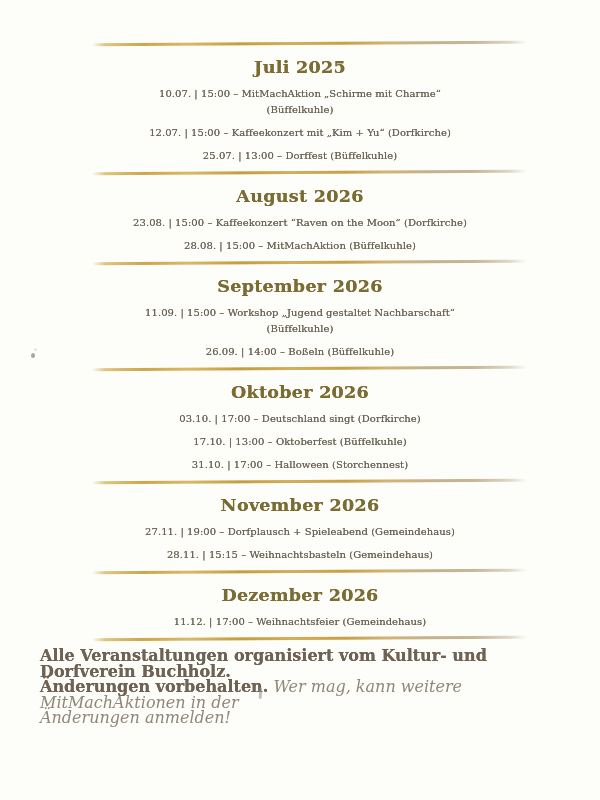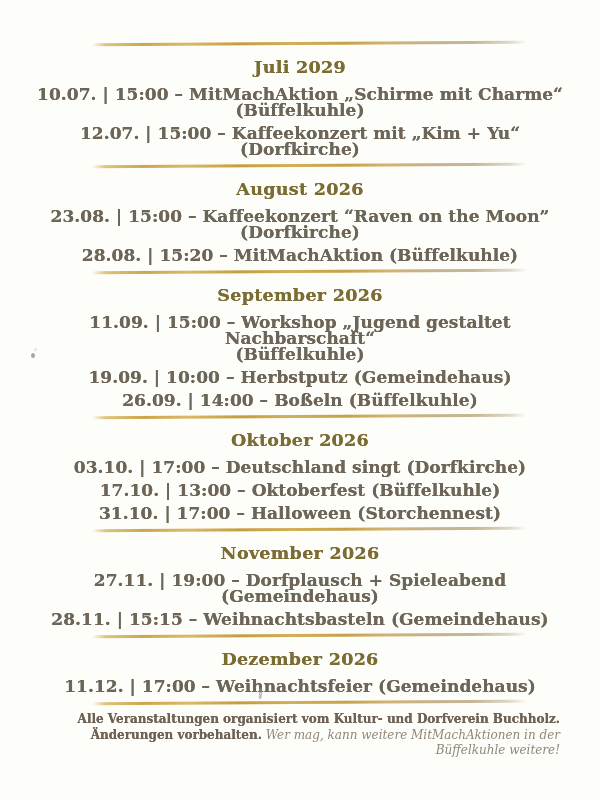--- a/index.html
+++ b/index.html
@@ -35,33 +35,33 @@
     text-align:center;
     font-size:17.5px;line-height:20px;
     margin:12px 0 9px;
     color:var(--heading,#7b6c33);
     font-weight:bold;
     letter-spacing:.3px;
     text-shadow:0 0 .4px currentColor;
   }
   .event{
     text-align:center;
-    font-size:17px;line-height:16px;
+    font-size:10px;line-height:16px;
     margin:0 auto 7px;
     max-width:540px;
     color:var(--event-text,#6d6557);
-    font-weight:bold;
+    font-weight:normal;
     white-space:pre-line;
     letter-spacing:.05px;
     text-shadow:0 0 .3px currentColor;
   }
   .footer{
     margin-top:8px;
-    text-align:right;
-    font-size:12px;line-height:15.5px;
+    text-align:left;
+    font-size:16px;line-height:15.5px;
     max-width:520px;
     margin-left:auto;margin-right:auto;
   }
   .footer .b{font-weight:bold;color:var(--footer-bold,#6e6254);text-shadow:0 0 .3px currentColor;}
   .footer .r{font-weight:normal;color:var(--footer-regular,#918778);font-style:italic;}
   
   .speck{
     position:absolute;left:31px;top:353px;
     width:4px;height:5px;border-radius:50%;
     background:#5e5e60;opacity:.55;
@@ -80,41 +80,41 @@
 </style>
 </head>
 <body>
 
 <div class="page">
   <div class="content">
 
     <div class="divider"></div>
 
     <section>
-      <h2 class="month-title">Juli 2029</h2>
+      <h2 class="month-title">Juli 2025</h2>
       <p class="event">10.07. | 15:00 – MitMachAktion „Schirme mit Charme“
 (Büffelkuhle)</p>
       <p class="event">12.07. | 15:00 – Kaffeekonzert mit „Kim + Yu“ (Dorfkirche)</p>
+      <p class="event">25.07. | 13:00 – Dorffest (Büffelkuhle)</p>
     </section>
 
     <div class="divider"></div>
 
     <section>
       <h2 class="month-title">August 2026</h2>
       <p class="event">23.08. | 15:00 – Kaffeekonzert “Raven on the Moon” (Dorfkirche)</p>
-      <p class="event">28.08. | 15:20 – MitMachAktion (Büffelkuhle)</p>
+      <p class="event">28.08. | 15:00 – MitMachAktion (Büffelkuhle)</p>
     </section>
 
     <div class="divider"></div>
 
     <section>
       <h2 class="month-title">September 2026</h2>
       <p class="event">11.09. | 15:00 – Workshop „Jugend gestaltet Nachbarschaft“
 (Büffelkuhle)</p>
-      <p class="event">19.09. | 10:00 – Herbstputz (Gemeindehaus)</p>
       <p class="event">26.09. | 14:00 – Boßeln (Büffelkuhle)</p>
     </section>
 
     <div class="divider"></div>
 
     <section>
       <h2 class="month-title">Oktober 2026</h2>
       <p class="event">03.10. | 17:00 – Deutschland singt (Dorfkirche)</p>
       <p class="event">17.10. | 13:00 – Oktoberfest (Büffelkuhle)</p>
       <p class="event">31.10. | 17:00 – Halloween (Storchennest)</p>
@@ -133,20 +133,20 @@
     <section>
       <h2 class="month-title">Dezember 2026</h2>
       <p class="event">11.12. | 17:00 – Weihnachtsfeier (Gemeindehaus)</p>
     </section>
 
     <div class="divider"></div>
 
     <div class="footer">
       <div><span class="b">Alle Veranstaltungen organisiert vom Kultur- und Dorfverein Buchholz.</span></div>
       <div><span class="b">Änderungen vorbehalten.</span><span class="r"> Wer mag, kann weitere MitMachAktionen in der</span></div>
-      <div><span class="r">Büffelkuhle weitere!</span></div>
+      <div><span class="r">Änderungen anmelden!</span></div>
     </div>
 
   </div>
 
   <div class="speck"></div>
   <div class="pen-mark"></div>
 </div>
 
 </body></html>

